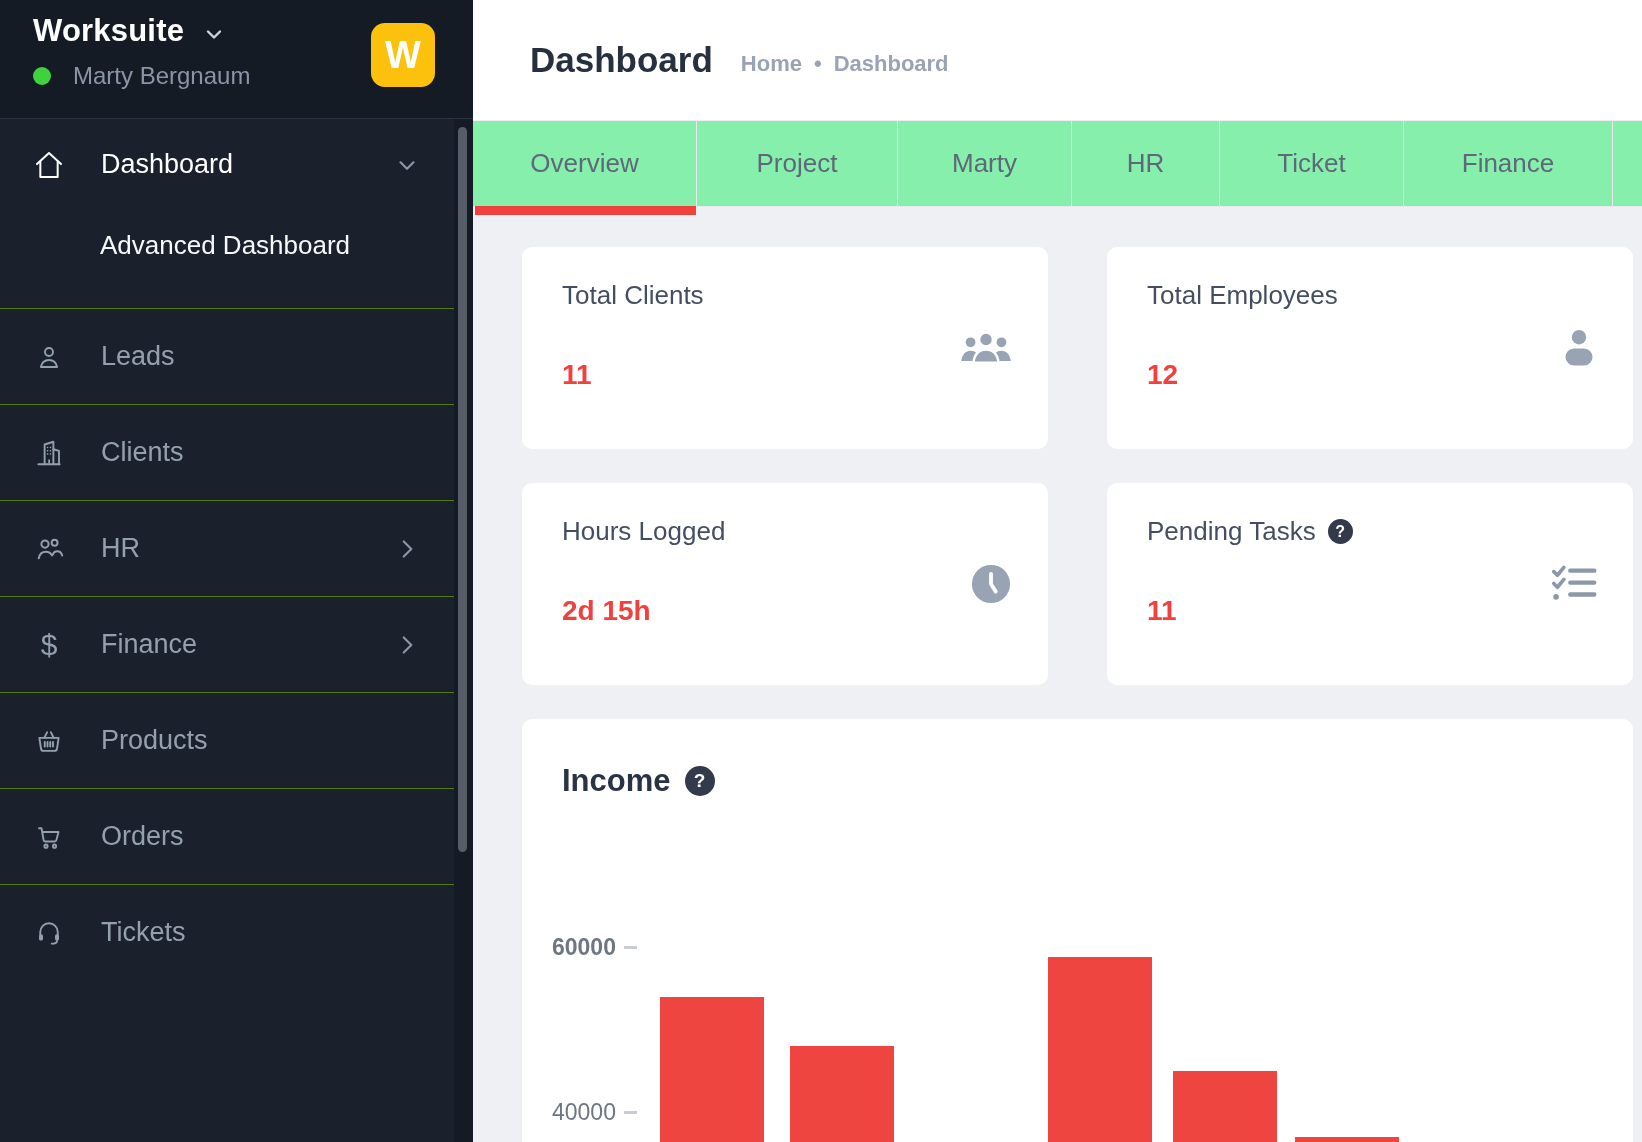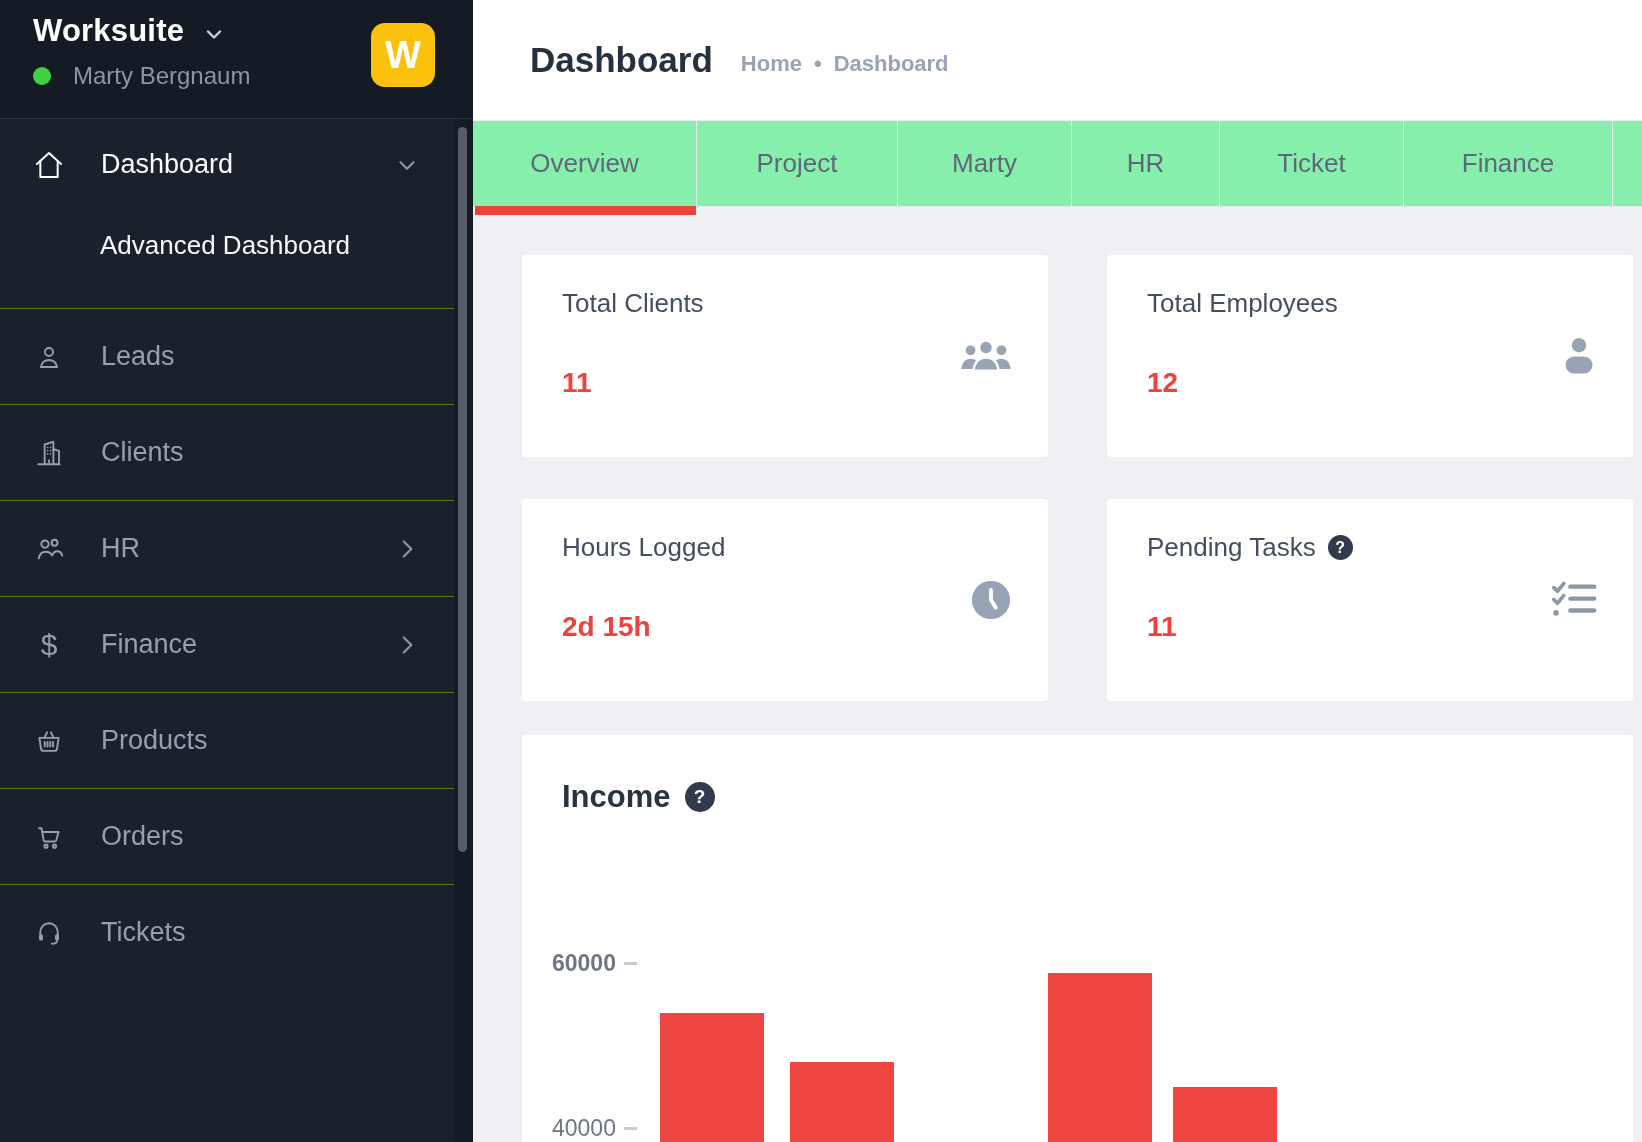--- a/index.html
+++ b/index.html
@@ -47,21 +47,21 @@
 
   .tabbar { height:87px; background:#86efac; display:flex; border-top:1px solid #eceef1; border-bottom:1px solid #e7e9ed; flex-shrink:0; }
   .tab { position:relative; border-right:1px solid #e7e9ed; display:flex; align-items:center; justify-content:center;
          font-size:26px; color:#5d6878; cursor:pointer; }
   .tab.active::after { content:""; position:absolute; left:2px; right:0; bottom:-9px; height:9px; background:#ef423d; z-index:3; }
   .tw0{width:224px}.tw1{width:201px}.tw2{width:174px}.tw3{width:148px}.tw4{width:184px}.tw5{width:209px}
   .tab-rest{flex:1; border-right:none;}
 
   .content { flex:1; overflow:hidden; padding:40px 0 0 49px; position:relative; }
   .cardrow { display:flex; gap:59px; margin-bottom:34px; width:1111px; }
-  .card { background:#ffffff; border-radius:4px; position:relative;margin-top:8px; }
+  .card { background:#ffffff; border-radius:10px; position:relative; }
   .stat { width:526px; height:202px; }
   .stat h3 { position:absolute; left:40px; top:33px; margin:0; font-size:26px; font-weight:500; color:#454e61;
              display:flex; align-items:center; gap:12px; }
   .stat .val { position:absolute; left:40px; top:112px; font-size:28px; font-weight:700; color:#f0413d; }
   .sicon { position:absolute; right:36px; top:50%; transform:translateY(-50%); display:flex; }
   .help { width:25px; height:25px; border-radius:50%; background:#323a4b; color:#fff; font-size:16px; font-weight:700;
           display:inline-flex; align-items:center; justify-content:center; }
 
   .income { width:1111px; height:480px; overflow:hidden; }
   .income h2 { position:absolute; left:40px; top:44px; margin:0; font-size:31px; font-weight:700; color:#2a3344;

